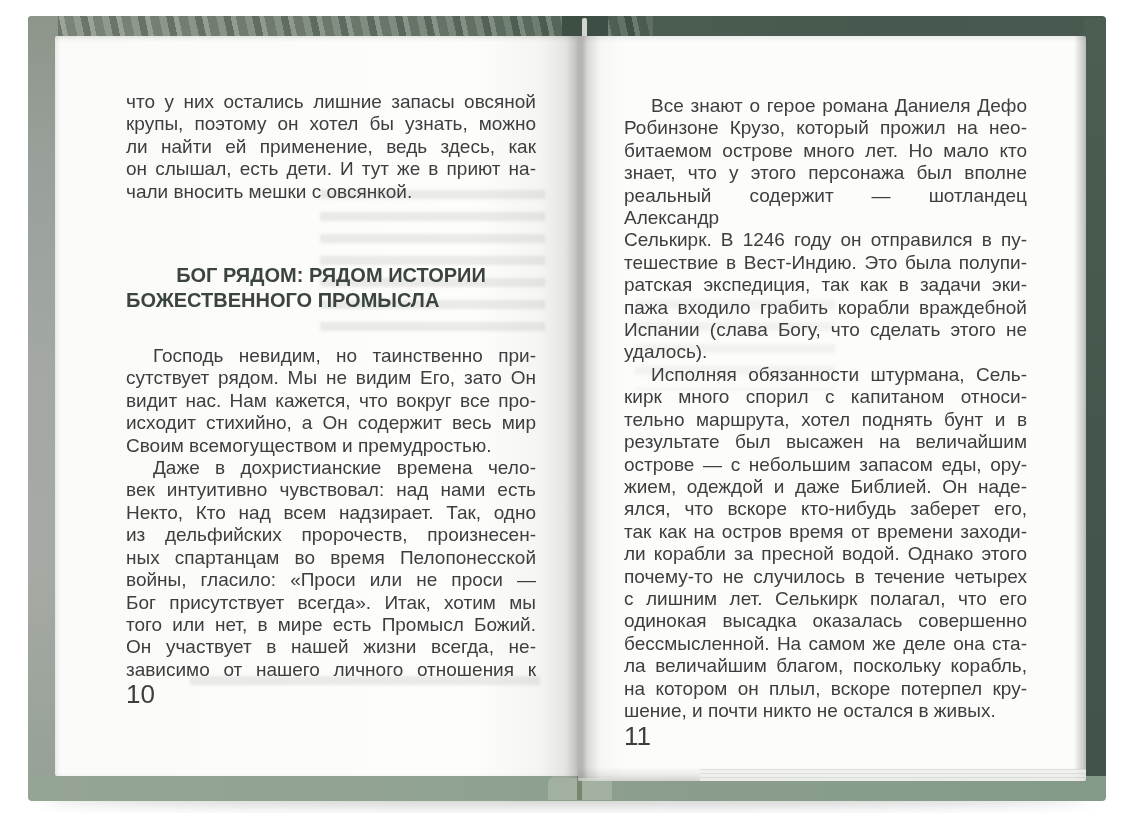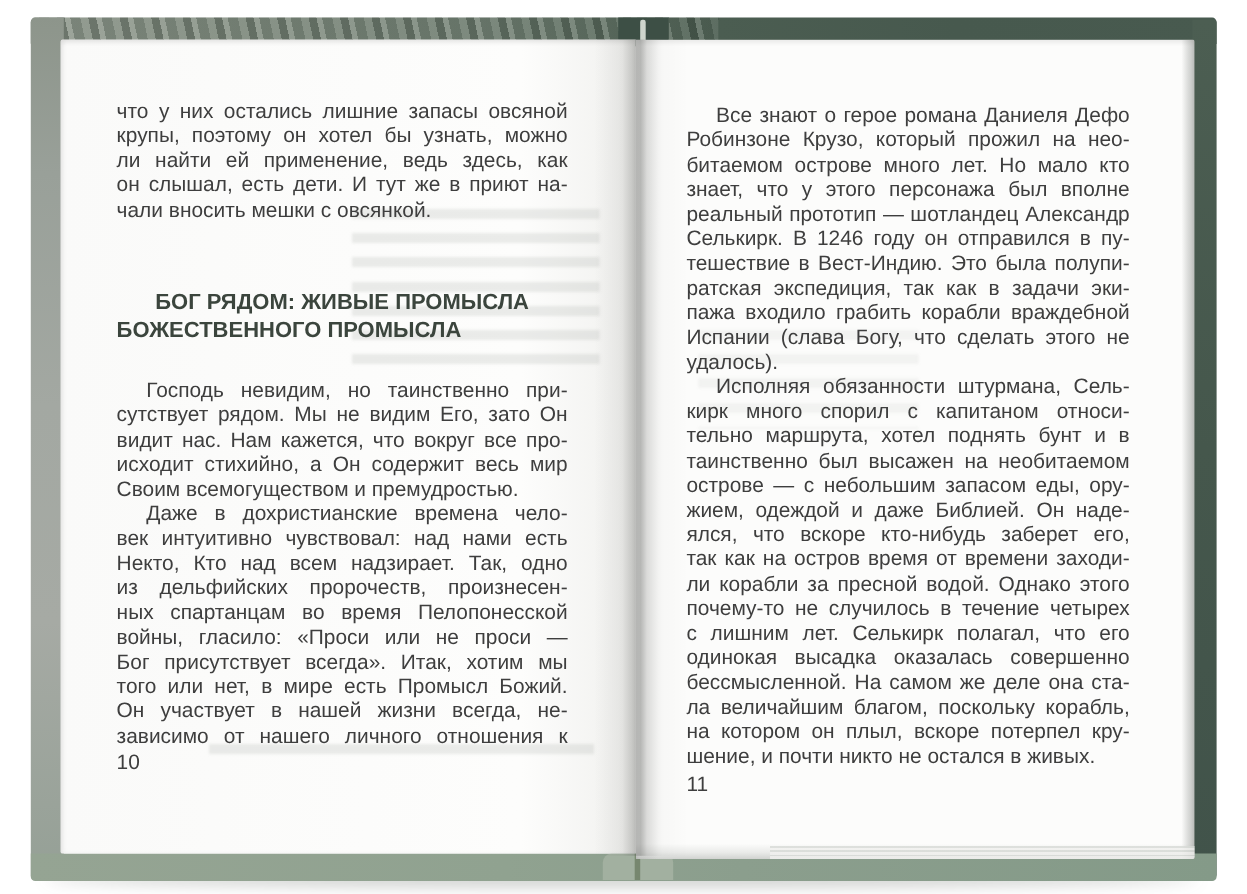--- a/index.html
+++ b/index.html
@@ -94,32 +94,32 @@
   }
   .ghost.g1{left:320px;top:190px;width:225px;height:150px;}
   .ghost.g2{left:190px;top:676px;width:350px;height:22px;}
   .ghost.g3{left:635px;top:300px;width:200px;height:90px;opacity:.55;}
 
   
   .textcol{
     position:absolute;color:var(--body_text,#3e3e3e);
     font-size:19px;line-height:22.4px;z-index:5;
   }
-  .textcol-left{left:106px;top:91px;width:410px;}
+  .textcol-left{left:126px;top:91px;width:410px;}
   .textcol-right{left:624px;top:95px;width:403px;}
   .para .line{text-align:justify;text-align-last:justify;}
   .para .line.lastline{text-align-last:left;}
   .para .line.indent{text-indent:27px;}
   .heading{
     margin-top:60px;margin-bottom:32px;
     color:var(--heading_text,#3b453d);
     font-weight:bold;font-size:20px;line-height:25px;
   }
   .heading .line{text-align:center;text-align-last:center;}
-  .pagenum{margin-top:2px;font-size:19px;}
+  .pagenum{margin-top:2px;font-size:26px;}
   .pagenum-left{text-align:left;}
   .pagenum-right{text-align:left;margin-top:3px;}
 </style>
 </head>
 <body>
 
 <div class="stage">
 
   <div class="book-shadow"></div>
 
@@ -141,21 +141,21 @@
 
   <div class="textcol textcol-left">
     <div class="para">
         <div class="line">что у них остались лишние запасы овсяной</div>
         <div class="line">крупы, поэтому он хотел бы узнать, можно</div>
         <div class="line">ли найти ей применение, ведь здесь, как</div>
         <div class="line">он слышал, есть дети. И тут же в приют на-</div>
         <div class="line lastline">чали вносить мешки с овсянкой.</div>
       </div>
     <div class="heading para">
-        <div class="line">БОГ РЯДОМ: ЖИВЫЕ ПРОМЫСЛА</div>
+        <div class="line">БОГ РЯДОМ: РЯДОМ ИСТОРИИ</div>
         <div class="line lastline">БОЖЕСТВЕННОГО ПРОМЫСЛА</div>
       </div>
     <div class="para">
         <div class="line indent">Господь невидим, но таинственно при-</div>
         <div class="line">сутствует рядом. Мы не видим Его, зато Он</div>
         <div class="line">видит нас. Нам кажется, что вокруг все про-</div>
         <div class="line">исходит стихийно, а Он содержит весь мир</div>
         <div class="line lastline">Своим всемогуществом и премудростью.</div>
       </div>
     <div class="para">
@@ -172,33 +172,33 @@
       </div>
     <div class="pagenum pagenum-left">10</div>
   </div>
 
   <div class="textcol textcol-right">
     <div class="para">
         <div class="line indent">Все знают о герое романа Даниеля Дефо</div>
         <div class="line">Робинзоне Крузо, который прожил на нео-</div>
         <div class="line">битаемом острове много лет. Но мало кто</div>
         <div class="line">знает, что у этого персонажа был вполне</div>
-        <div class="line">реальный прототип — шотландец Александр</div>
+        <div class="line">реальный содержит — шотландец Александр</div>
         <div class="line">Селькирк. В 1246 году он отправился в пу-</div>
         <div class="line">тешествие в Вест-Индию. Это была полупи-</div>
         <div class="line">ратская экспедиция, так как в задачи эки-</div>
         <div class="line">пажа входило грабить корабли враждебной</div>
         <div class="line">Испании (слава Богу, что сделать этого не</div>
         <div class="line lastline">удалось).</div>
       </div>
     <div class="para">
         <div class="line indent">Исполняя обязанности штурмана, Сель-</div>
         <div class="line">кирк много спорил с капитаном относи-</div>
         <div class="line">тельно маршрута, хотел поднять бунт и в</div>
-        <div class="line">таинственно был высажен на необитаемом</div>
+        <div class="line">результате был высажен на величайшим</div>
         <div class="line">острове — с небольшим запасом еды, ору-</div>
         <div class="line">жием, одеждой и даже Библией. Он наде-</div>
         <div class="line">ялся, что вскоре кто-нибудь заберет его,</div>
         <div class="line">так как на остров время от времени заходи-</div>
         <div class="line">ли корабли за пресной водой. Однако этого</div>
         <div class="line">почему-то не случилось в течение четырех</div>
         <div class="line">с лишним лет. Селькирк полагал, что его</div>
         <div class="line">одинокая высадка оказалась совершенно</div>
         <div class="line">бессмысленной. На самом же деле она ста-</div>
         <div class="line">ла величайшим благом, поскольку корабль,</div>

